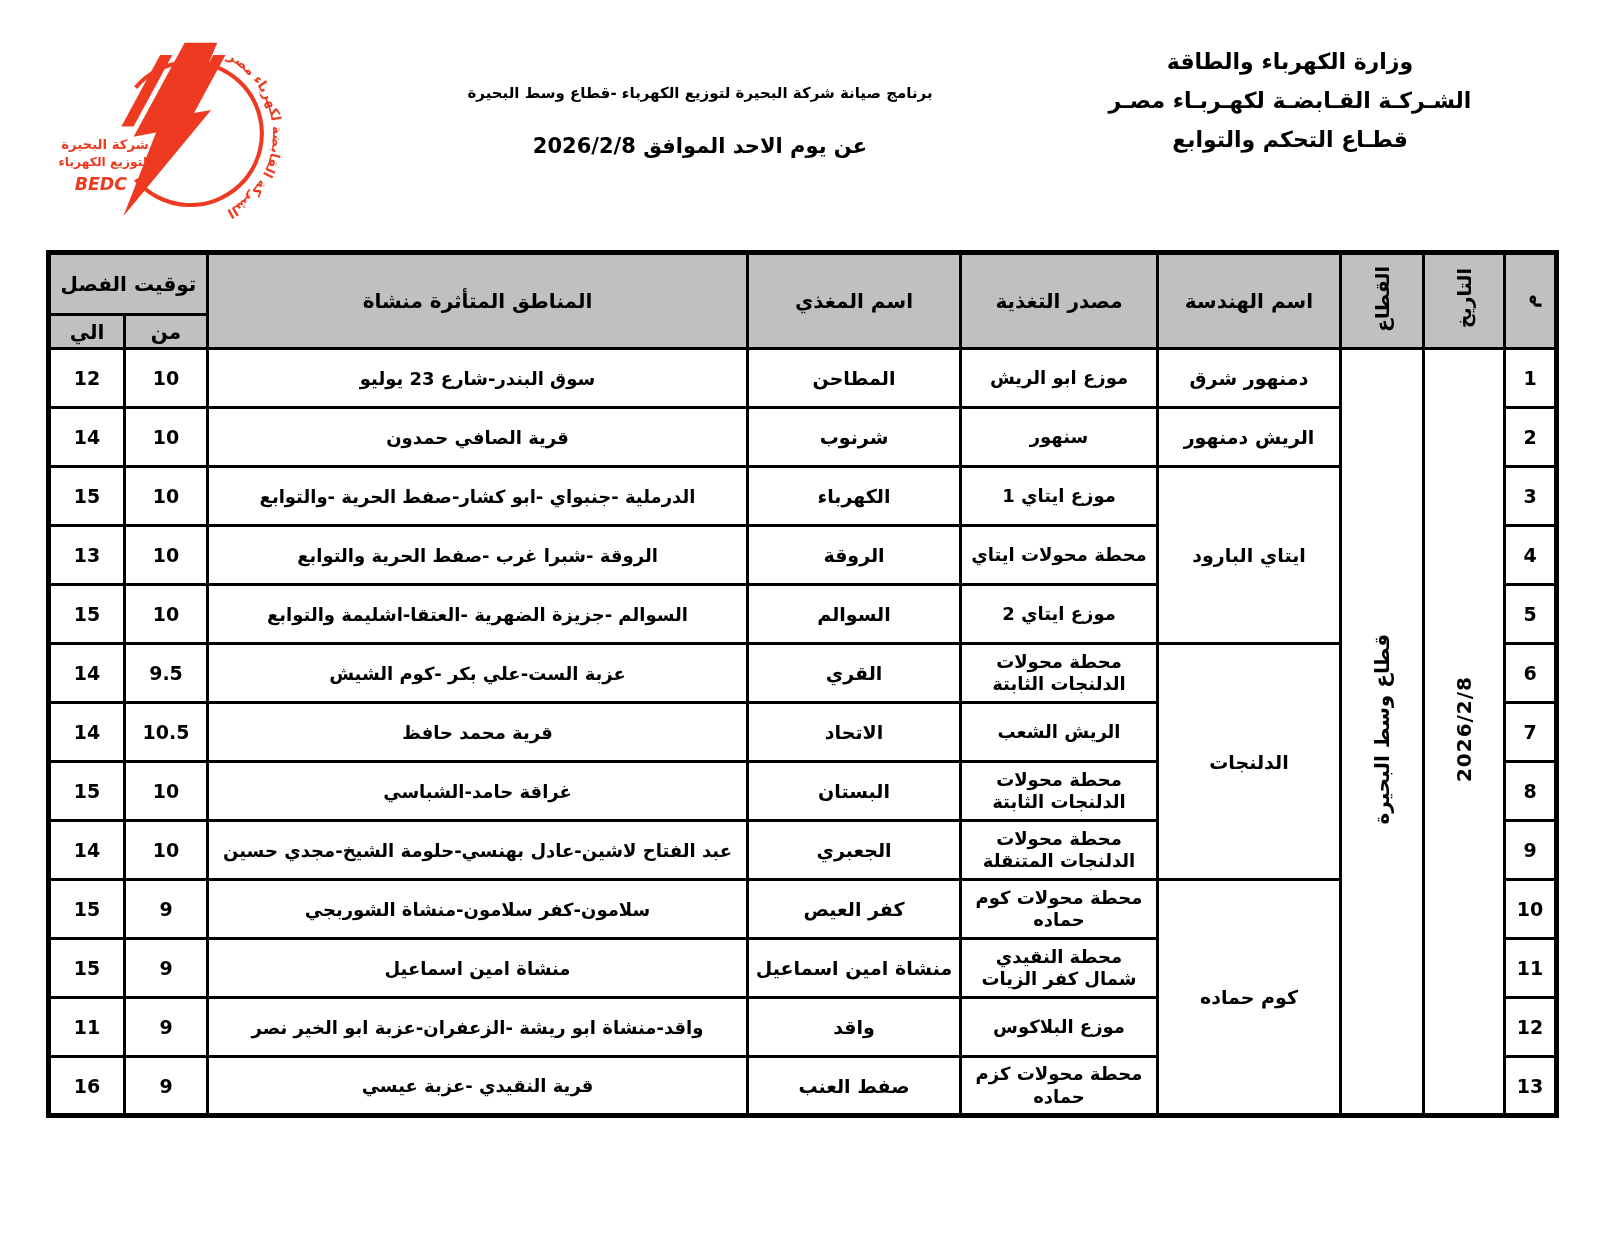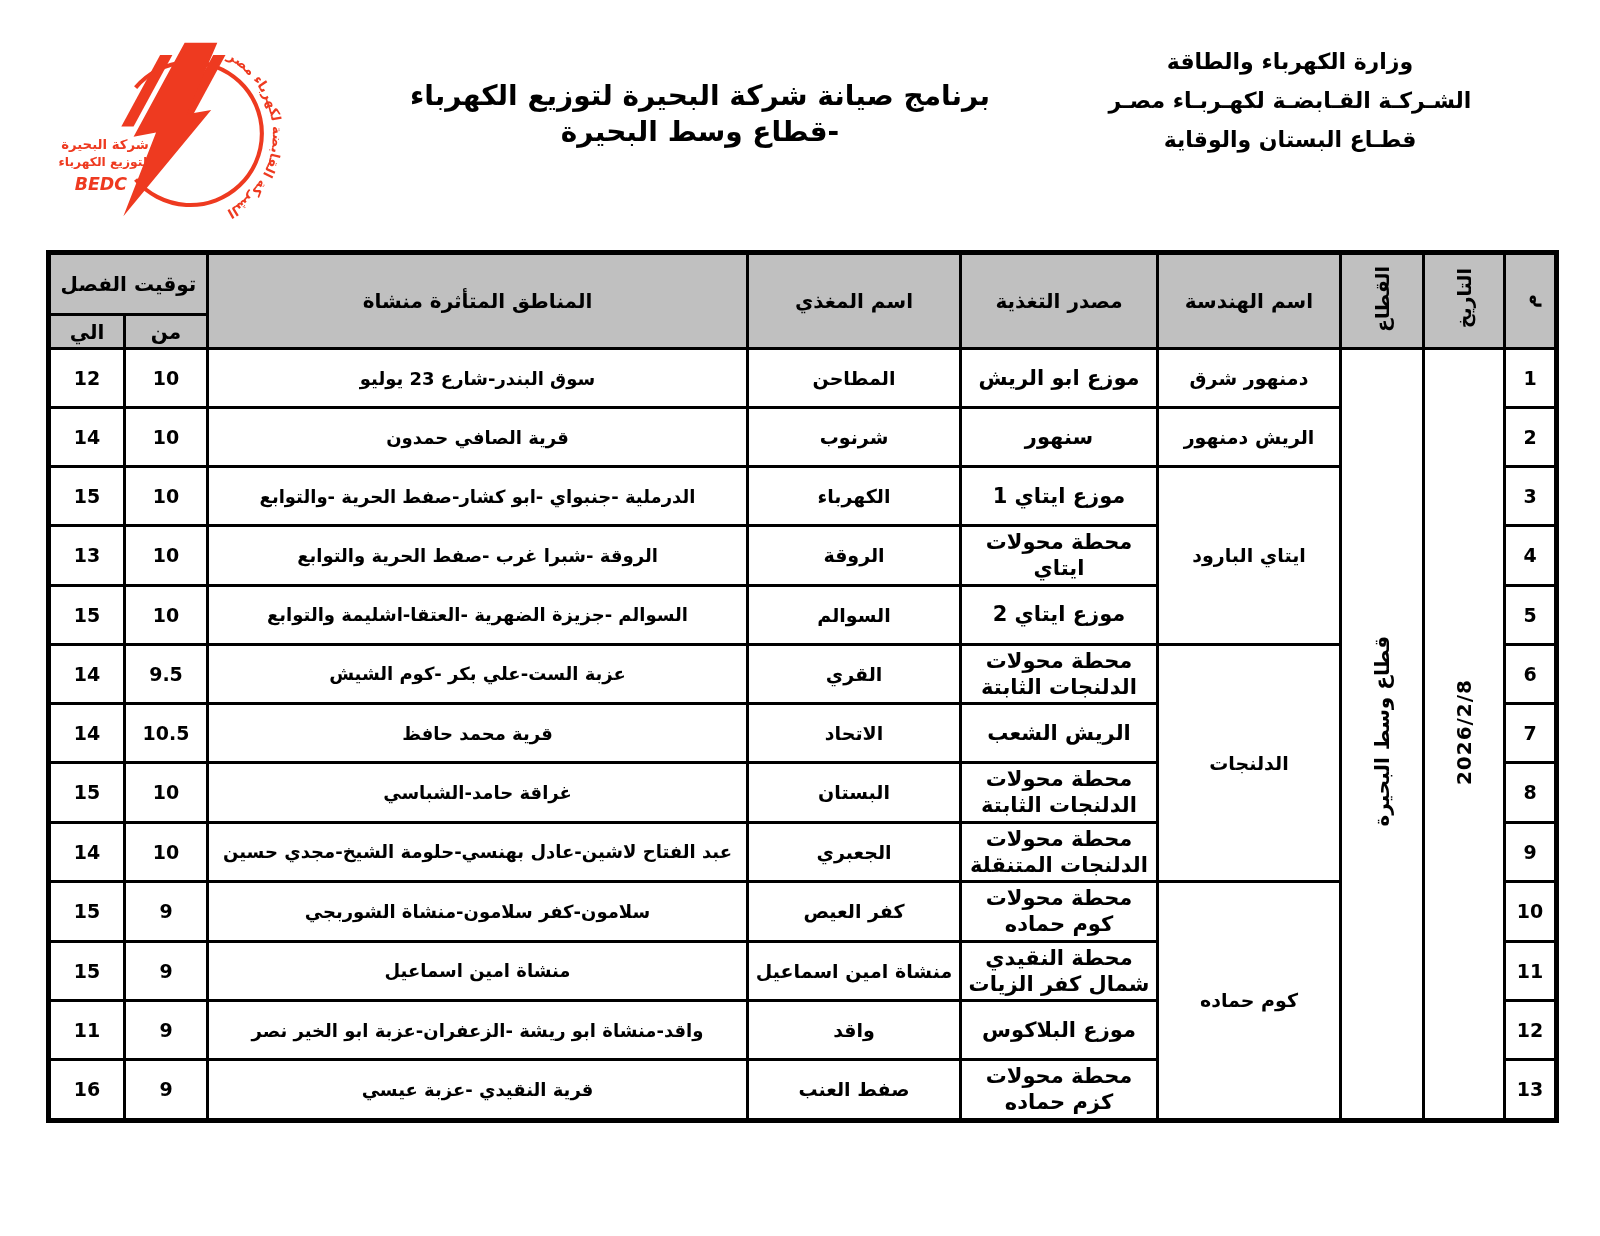--- a/index.html
+++ b/index.html
@@ -10,40 +10,40 @@
   
   .org-block{
     position:absolute;top:42px;right:45px;width:530px;
     text-align:center;font-weight:bold;font-size:22px;line-height:39px;
     direction:rtl;
   }
   .title-block{
     position:absolute;top:78px;left:400px;width:600px;
     text-align:center;font-weight:bold;direction:rtl;
   }
-  .title-line1{font-size:28px;line-height:36px;text-align:center;}
+  .title-line1{font-size:15px;line-height:30px;text-align:center;}
   .title-line2{font-size:21px;margin-top:26px;}
   .logo-wrap{position:absolute;top:28px;left:58px;width:240px;height:205px;}
   
   table.sched{
     position:absolute;top:250px;left:46px;
     border-collapse:collapse;table-layout:fixed;
     direction:rtl;
     border:5px solid #000;
   }
   table.sched td,table.sched th{
     border:3px solid #000;
     text-align:center;vertical-align:middle;
     padding:2px 5px;overflow:hidden;
     font-weight:bold;
   }
   thead th{background:#c0c0c0;font-size:20px;}
   tbody td{font-size:19px;background:#fff;}
   td.c-areas{font-size:18px;}
-  td.c-src{font-size:21px;line-height:1.25;margin-left:6px;}
+  td.c-src{font-size:18px;line-height:1.25;margin-left:6px;}
   td.c-no{font-size:19px;}
   tr.body-row{height:59px;}
   tr.head-top{height:62px;}
   tr.head-sub{height:34px;}
   .vert{
     writing-mode:vertical-rl;
     transform:rotate(180deg);
     display:inline-block;
     white-space:nowrap;
     font-weight:bold;
@@ -78,26 +78,27 @@
     </text>
 
     <text x="46" y="118" text-anchor="middle" class="logo-arabic" font-size="13" fill="#ee3a20">شركة البحيرة</text>
     <text x="44" y="135" text-anchor="middle" class="logo-arabic" font-size="12" fill="#ee3a20">لتوزيع الكهرباء</text>
     <text x="42" y="158" text-anchor="middle" class="logo-arabic" font-size="17" fill="#ee3a20" font-style="italic">BEDC</text>
   </svg>
 </div>
 
 <div class="title-block">
   <div class="title-line1">برنامج صيانة شركة البحيرة لتوزيع الكهرباء -قطاع وسط البحيرة</div>
+  <div class="title-line2">عن يوم الاحد الموافق 2026/2/8</div>
 </div>
 
 <div class="org-block">
   <div>وزارة الكهرباء والطاقة</div>
   <div>الشـركـة القـابضـة لكهـربـاء مصـر</div>
-  <div>قطـاع البستان والوقاية</div>
+  <div>قطـاع التحكم والتوابع</div>
 </div>
 
 <table class="sched">
   <colgroup>
     <col style="width:52px">
       <col style="width:81px">
       <col style="width:83px">
     <col style="width:183px">
       <col style="width:197px">
       <col style="width:213px">

